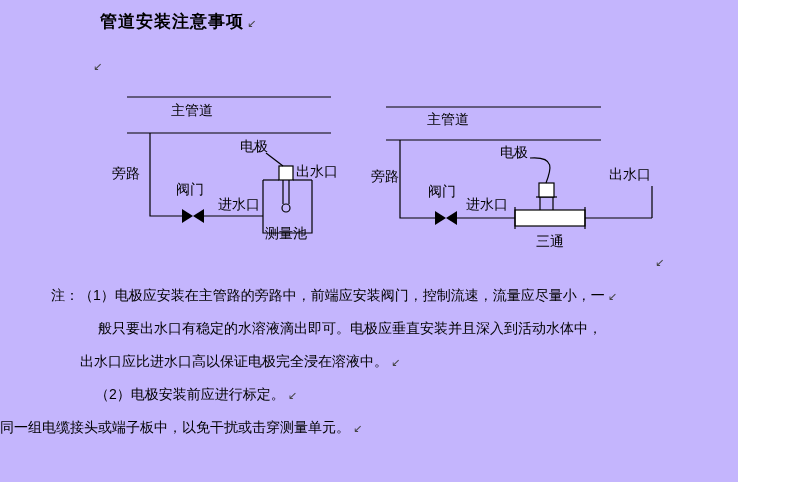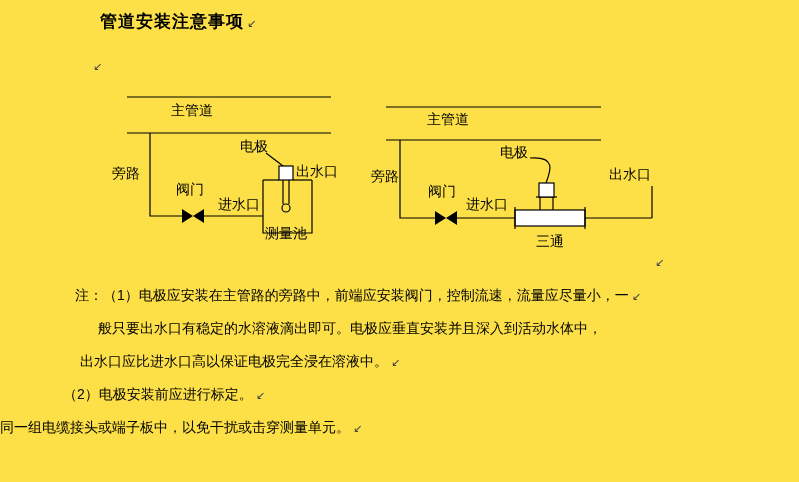--- a/index.html
+++ b/index.html
@@ -1,16 +1,16 @@
 <!DOCTYPE html>
 <html><head>
 <meta charset="utf-8">
 <style>
   html,body{margin:0;padding:0;background:#fff;}
-  .page{position:relative;width:799px;height:482px;background:#fde047;color:#000;
+  .page{position:relative;width:738px;height:482px;background:#c4b5fd;color:#000;
         font-family:"Liberation Sans","DejaVu Sans",sans-serif;overflow:hidden;text-decoration:underline;}
   .title{position:absolute;left:100px;top:10px;font-size:17px;font-weight:bold;letter-spacing:1px;white-space:nowrap;}
   .diagram-svg{position:absolute;left:0;top:0;}
   .lbl{position:absolute;font-size:14px;line-height:15px;white-space:nowrap;}
   .lbl-l-main{left:171px;top:103px}
   .lbl-l-bypass{left:112px;top:166px}
   .lbl-l-valve{left:176px;top:182px}
   .lbl-l-electrode{left:240px;top:139px}
   .lbl-l-inlet{left:218px;top:197px}
   .lbl-l-outlet{left:296px;top:164px}
@@ -19,24 +19,24 @@
   .lbl-r-bypass{left:371px;top:169px}
   .lbl-r-valve{left:428px;top:184px}
   .lbl-r-electrode{left:500px;top:145px}
   .lbl-r-inlet{left:466px;top:197px}
   .lbl-r-outlet{left:609px;top:167px}
   .lbl-r-vessel{left:536px;top:234px}
   .pmark{font-size:11px;color:#444;font-weight:normal;margin-left:3px;}
   .pmark.abs{position:absolute;margin:0;}
   .notes{position:absolute;left:0;top:279px;width:760px;font-size:14px;}
   .note-line{line-height:32px;white-space:nowrap;}
-  .nl1{padding-left:75px}
+  .nl1{padding-left:51px}
   .nl2{padding-left:98px}
   .nl3{padding-left:80px}
-  .nl4{padding-left:63px}
+  .nl4{padding-left:95px}
   .nl5{padding-left:147px}
   .nl6{}
 </style>
 </head>
 <body>
 
 <div class="page">
 
   <div class="title">
     <span>管道安装注意事项</span><span class="pmark">↙</span>

